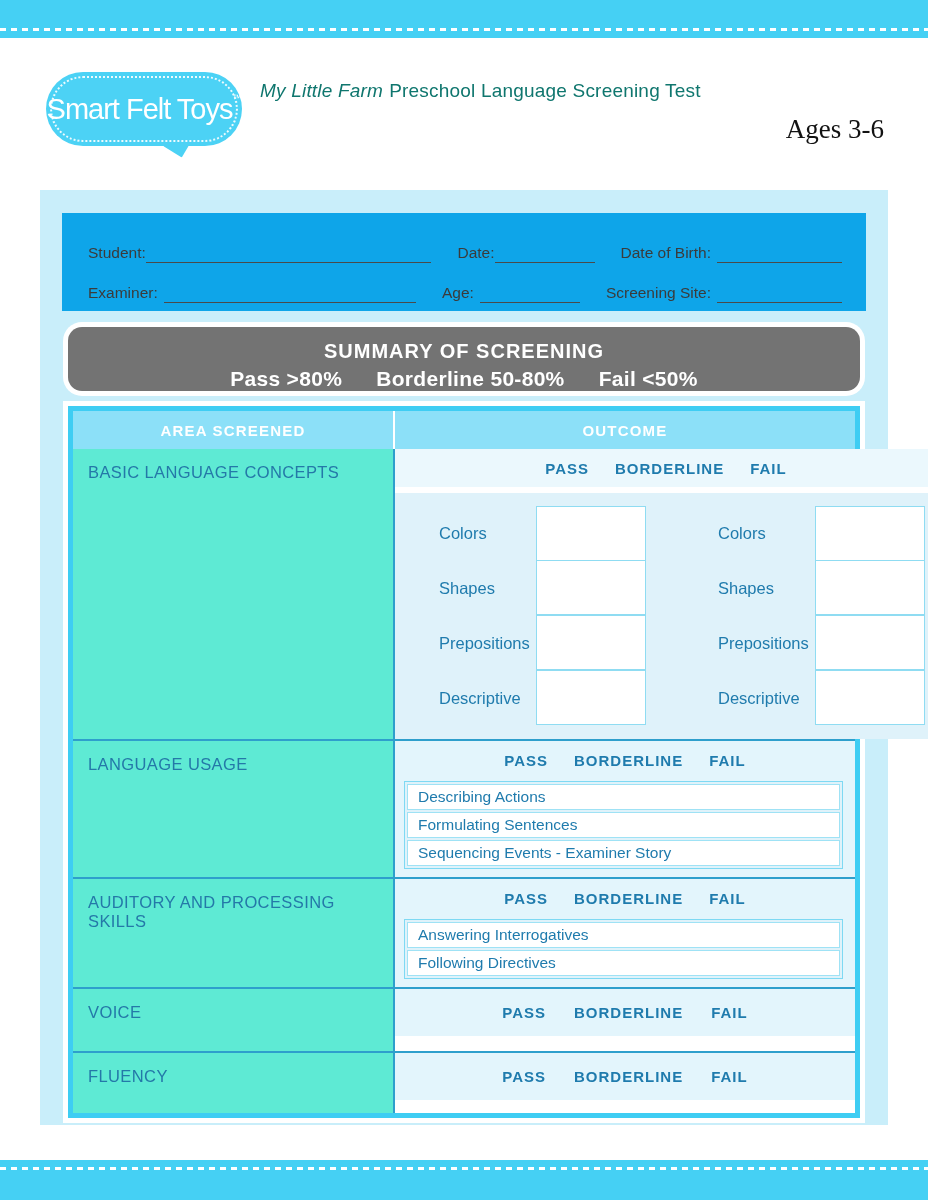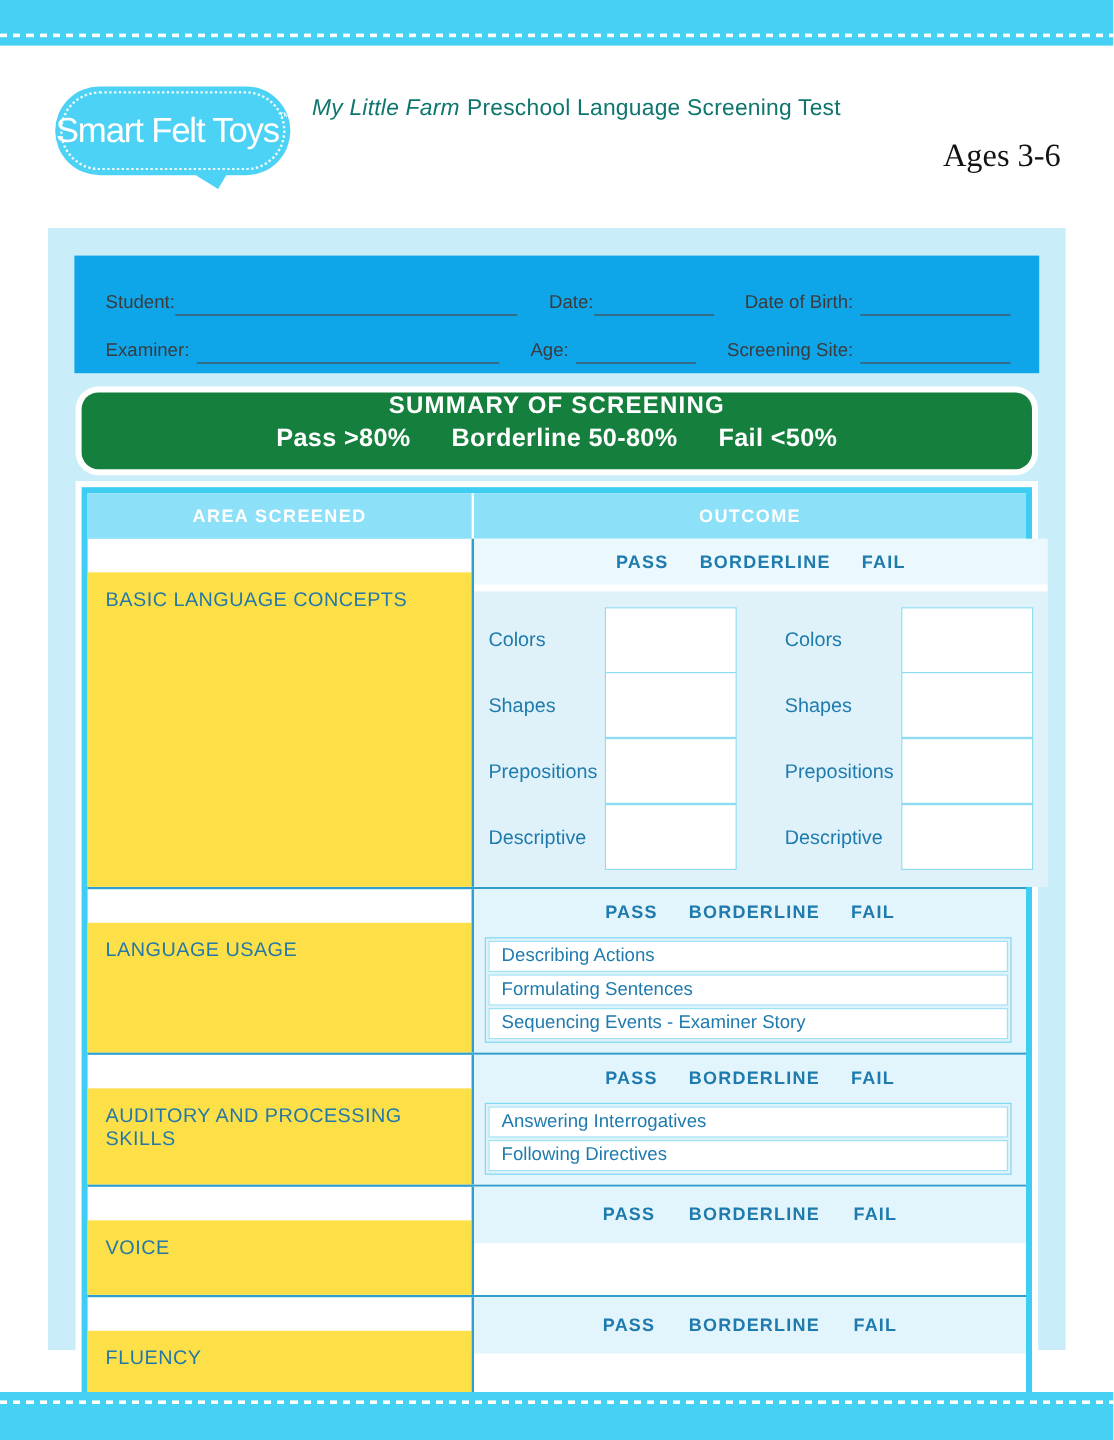--- a/index.html
+++ b/index.html
@@ -37,47 +37,47 @@
   .form-card { background:#0ea5e9; height:98px; padding:20px 24px 0 26px; }
   .frow { display:flex; align-items:flex-end; height:30px; margin-bottom:10px; font-size:15.5px; color:#3b3b3b; }
   .flabel { white-space:nowrap; padding-bottom:1px; }
   .fline { border-bottom:1.5px solid #4a4a4a; height:22px; }
   .fline.grow { flex:1 1 auto; margin-right:26px; }
   .fline.w-date { width:100px; margin-right:26px; }
   .fline.w-end { width:125px; }
   .sp { width:6px; }
 
   
-  .summary { position:relative; margin:16px 6px 0 6px; height:64px; background:#15803d; border-radius:14px;
-    box-shadow:0 0 0 5px #ffffff; display:flex; flex-direction:column; align-items:center; justify-content:flex-start; }
+  .summary { position:relative; margin:16px 6px 0 6px; height:64px; background:#737373; border-radius:14px;
+    box-shadow:0 0 0 5px #ffffff; display:flex; flex-direction:column; align-items:center; justify-content:flex-end; }
   .summary-title { color:#fff; font-weight:700; font-size:20px; letter-spacing:1px; }
   .summary-legend { color:#fff; font-weight:700; font-size:21px; margin-top:4px; letter-spacing:.3px; }
   .summary-legend span { margin:0 14px; }
 
   
   .stable { margin:15px 6px 0 6px; border:5px solid #3ecdf3; box-shadow:0 0 0 5px #ffffff; background:#ffffff; }
   .thead { display:grid; grid-template-columns:320px 1fr; height:38px; background:#8ce0f8; }
   .thead .hcell { display:flex; align-items:center; justify-content:center; color:#ffffff; font-weight:700;
     font-size:15px; letter-spacing:1.2px; }
   .thead .hcell.outcome { border-left:2px solid #ffffff; }
   .trow { display:grid; grid-template-columns:320px 1fr; }
   .trow + .trow { border-top:2px solid #2e9fcc; }
-  .lcell { background:#fde047; padding:14px 10px 0 15px; color:#2478a8; font-size:16.5px; letter-spacing:.4px;margin-top:28px; }
+  .lcell { background:#5eead4; padding:14px 10px 0 15px; color:#2478a8; font-size:16.5px; letter-spacing:.4px; }
   .rcell { border-left:2px solid #2e9fcc; background:#e3f5fc; position:relative; }
 
   .pass-band { height:38px; display:flex; align-items:center; justify-content:center; gap:26px;
     color:#1f7bad; font-weight:700; font-size:15px; letter-spacing:1px; }
   .pass-band.light { background:#ebf8fd; }
 
   
   .gap-white { height:6px; background:#ffffff; }
   .subhead { height:23px; background:#43cdf3; display:flex; align-items:center; justify-content:space-between;
     padding:0 16px 0 128px; color:#ffffff; font-weight:700; font-size:14.5px; letter-spacing:.8px; }
   .concepts { background:#dff2fa; padding:13px 12px 13px 12px; display:flex; gap:40px; }
-  .cgroup { display:flex; flex-direction:column; }
+  .cgroup { display:flex; flex-direction:column;margin-left:32px; }
   .crow { display:flex; align-items:center; height:55px; }
   .clabel { width:97px; color:#1f7bad; font-size:16.5px; }
   .cbox { width:110px; height:55px; background:#ffffff; border:1.5px solid #8fdcf2; margin-top:-1.5px; }
   .crow:first-child .cbox { margin-top:0; }
 
   
   .sublist { margin:2px 12px 8px 9px; border:1.5px solid #7ed9f3; background:#dff2fa; padding:2px; }
   .subitem { height:26px; background:#ffffff; border:1px solid #9fe2f5; margin-top:2px;
     display:flex; align-items:center; padding-left:10px; color:#1f7bad; font-size:15.5px; }
   .subitem:first-child { margin-top:0; }

